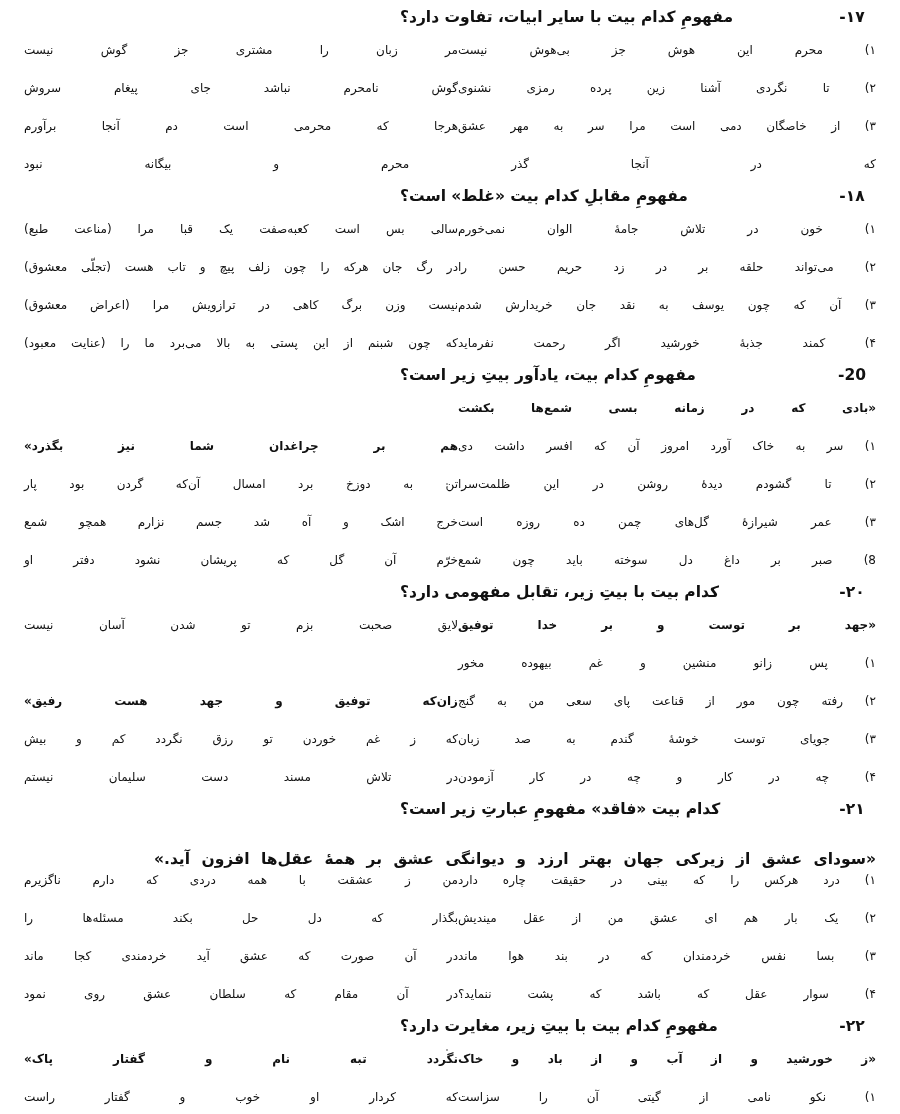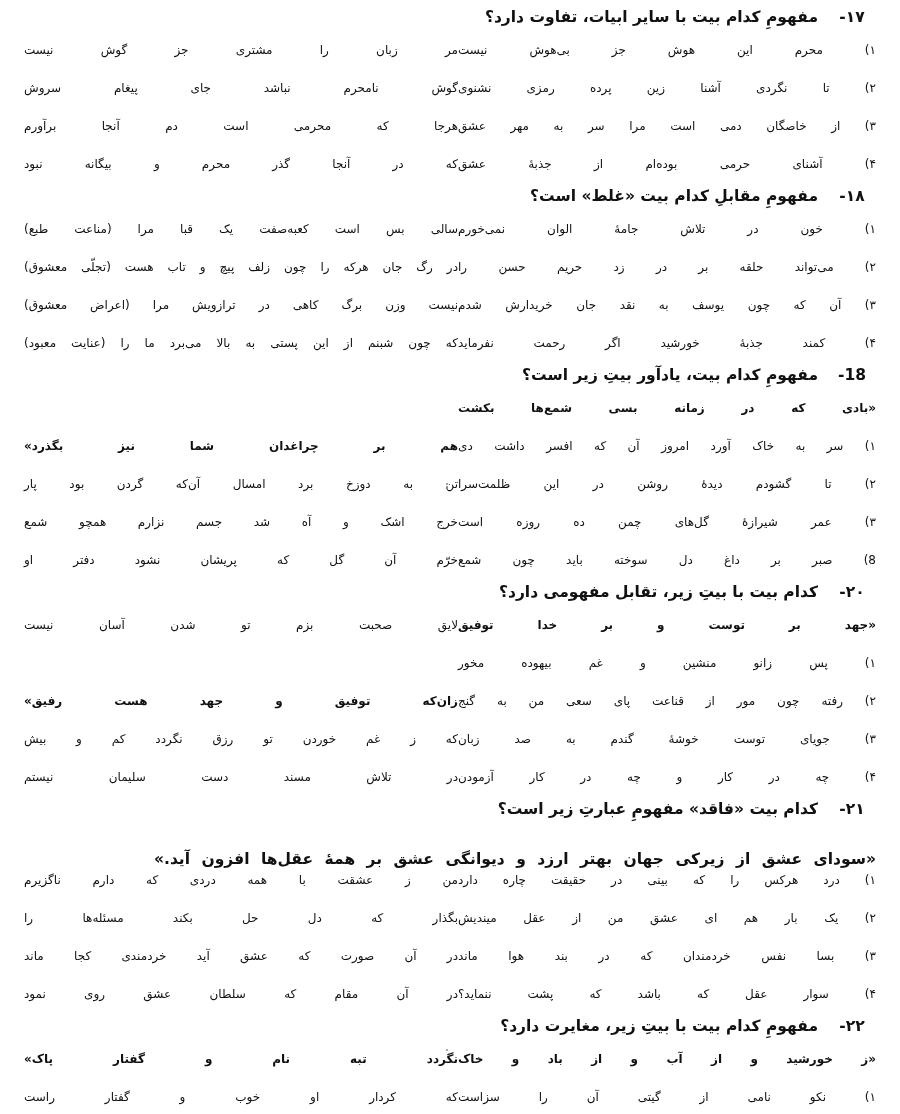--- a/index.html
+++ b/index.html
@@ -61,21 +61,21 @@
     padding-right: 0;
     direction: rtl;
   }
   
   .stem-row .stem-text {
     max-width: 100%;
   }
   .stem-inner {
     display: inline-block;
     width: 418px;
-    text-align: right;
+    text-align: left;
   }
 
   
   .quote-line {
     height: 27px;
     line-height: 27px;
     font-weight: bold;
     font-size: 15.5px;
     text-align: justify;
     text-align-last: justify;
@@ -148,21 +148,20 @@
     </div>
     <div class="opt-row">
       <div class="hemi hemi-right">۲) تا نگردی آشنا زین پرده رمزی نشنوی</div>
       <div class="hemi hemi-left">گوش نامحرم نباشد جای پیغام سروش</div>
     </div>
     <div class="opt-row">
       <div class="hemi hemi-right">۳) از خاصگان دمی است مرا سر به مهر عشق</div>
       <div class="hemi hemi-left">هرجا که محرمی است دم آنجا برآورم</div>
     </div>
     <div class="opt-row">
-      <div class="hemi hemi-right">۴) آشنای حرمی بوده‌ام از جذبۀ عشق</div>
       <div class="hemi hemi-left">که در آنجا گذر محرم و بیگانه نبود</div>
     </div>
   </div>
 
   <div class="question">
     <div class="stem-row">
       <div class="q-num-wrap">۱۸-</div>
       <div class="stem-text">
         <span class="stem-inner">مفهومِ مقابلِ کدام بیت «غلط» است؟</span>
       </div>
@@ -181,21 +180,21 @@
       <div class="hemi hemi-left">نیست وزن برگ کاهی در ترازویش مرا (اعراض معشوق)</div>
     </div>
     <div class="opt-row">
       <div class="hemi hemi-right">۴) کمند جذبۀ خورشید اگر رحمت نفرماید</div>
       <div class="hemi hemi-left">که چون شبنم از این پستی به بالا می‌برد ما را (عنایت معبود)</div>
     </div>
   </div>
 
   <div class="question">
     <div class="stem-row">
-      <div class="q-num-wrap">18-</div>
+      <div class="q-num-wrap">20-</div>
       <div class="stem-text">
         <span class="stem-inner">مفهومِ کدام بیت، یادآور بیتِ زیر است؟</span>
       </div>
     </div>
 
     <div class="opt-row">
       <div class="hemi hemi-right bold">«بادی که در زمانه بسی شمع‌ها بکشت</div>
       <div class="hemi hemi-left bold empty">&nbsp;</div>
     </div>
 

